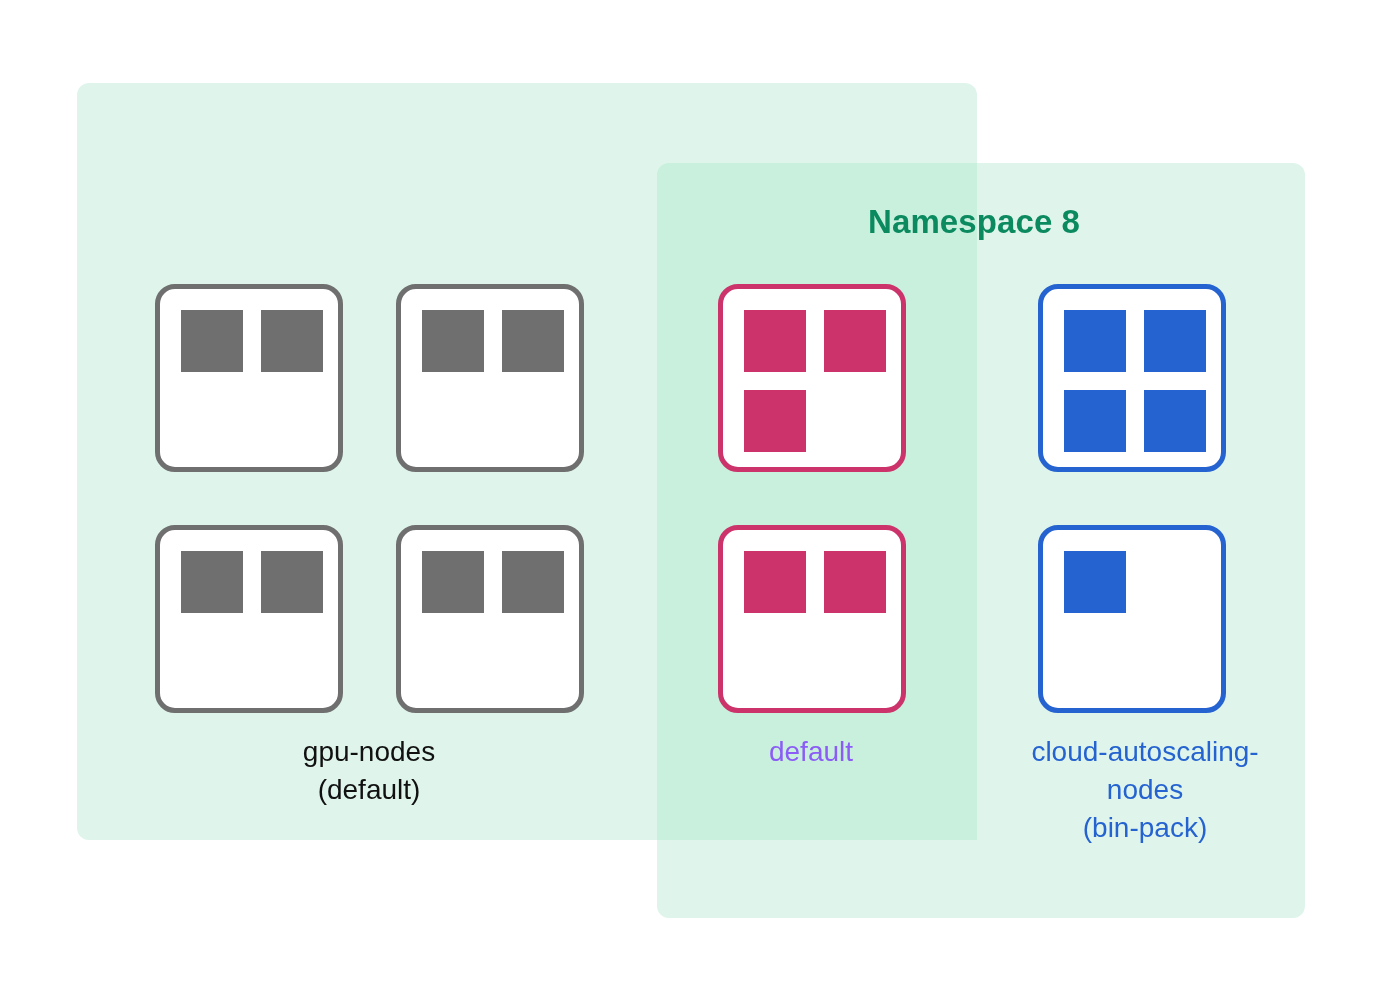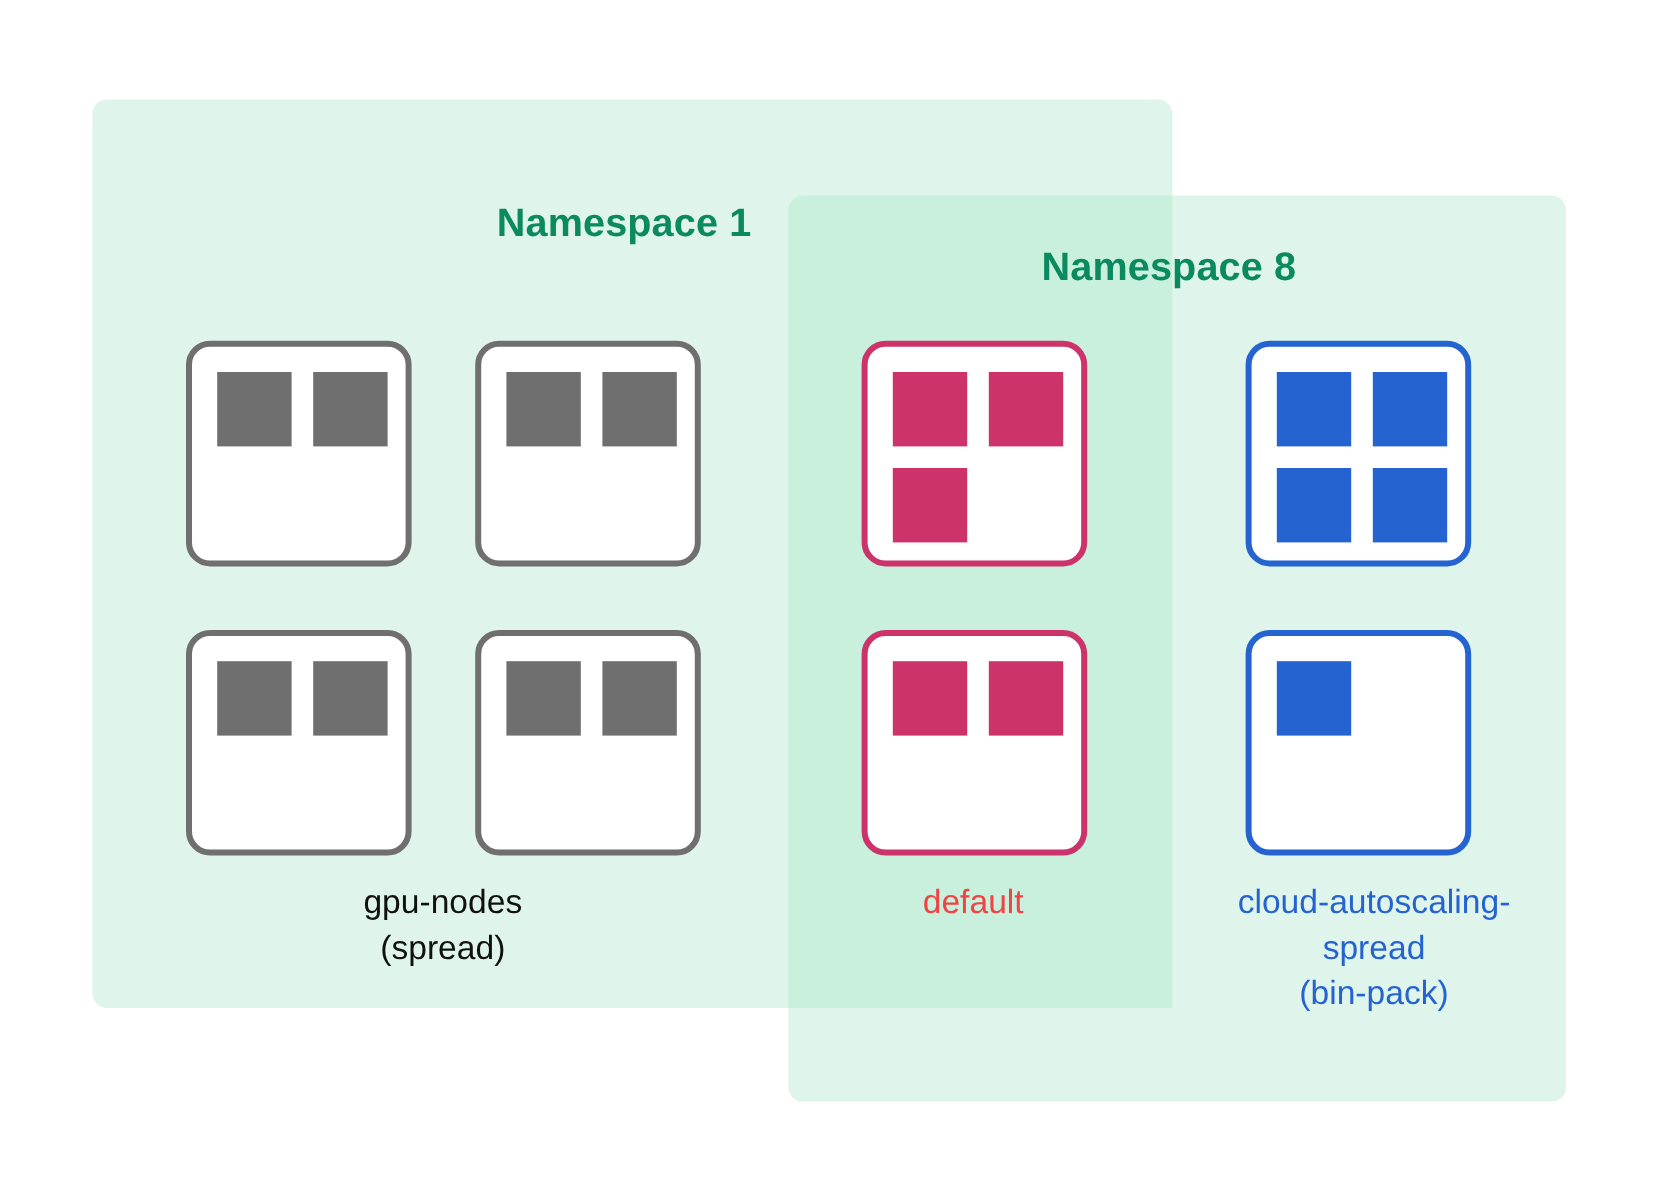--- a/index.html
+++ b/index.html
@@ -105,39 +105,38 @@
   
   .pool-caption {
     position: absolute;
     text-align: center;
     font-size: 28px;
     line-height: 38px;
     font-weight: 400;
     white-space: pre-line;
   }
   .pool-caption.gray { color: #111111; }
-  .pool-caption.pink { color: #ef4444; }
+  .pool-caption.pink { color: #8b5cf6; }
   .pool-caption.blue { color: #2563d0; }
 
   #caption-gpu   { left: 179px; top: 733px; width: 380px; }
   #caption-def   { left: 691px; top: 733px; width: 240px; }
   #caption-cloud { left: 980px; top: 733px; width: 330px; }
 </style>
 </head>
 <body>
 
 <div id="canvas">
 
   <div id="ns1-panel" class="ns-panel"></div>
 
   <div id="ns2-panel" class="ns-panel"></div>
 
   <div id="ns-overlap"></div>
 
-  <div id="ns1-title" class="ns-title">Namespace 1</div>
   <div id="ns2-title" class="ns-title">Namespace 8</div>
 
   <div class="pool">
 
     <div class="node-box gray" style="left:155px; top:284px;">
       <div class="pod-grid">
         <div class="pod gray"></div>
         <div class="pod gray"></div>
         <div class="pod empty"></div>
         <div class="pod empty"></div>
@@ -165,21 +164,21 @@
     <div class="node-box gray" style="left:396px; top:525px;">
       <div class="pod-grid">
         <div class="pod gray"></div>
         <div class="pod gray"></div>
         <div class="pod empty"></div>
         <div class="pod empty"></div>
       </div>
     </div>
 
     <div id="caption-gpu" class="pool-caption gray">gpu-nodes
-(spread)</div>
+(default)</div>
   </div>
 
   <div class="pool">
 
     <div class="node-box pink" style="left:718px; top:284px;">
       <div class="pod-grid">
         <div class="pod pink"></div>
         <div class="pod pink"></div>
         <div class="pod pink"></div>
         <div class="pod empty"></div>
@@ -212,17 +211,17 @@
     <div class="node-box blue" style="left:1038px; top:525px;">
       <div class="pod-grid">
         <div class="pod blue"></div>
         <div class="pod empty"></div>
         <div class="pod empty"></div>
         <div class="pod empty"></div>
       </div>
     </div>
 
     <div id="caption-cloud" class="pool-caption blue">cloud-autoscaling-
-spread
+nodes
 (bin-pack)</div>
   </div>
 
 </div>
 
 </body></html>

